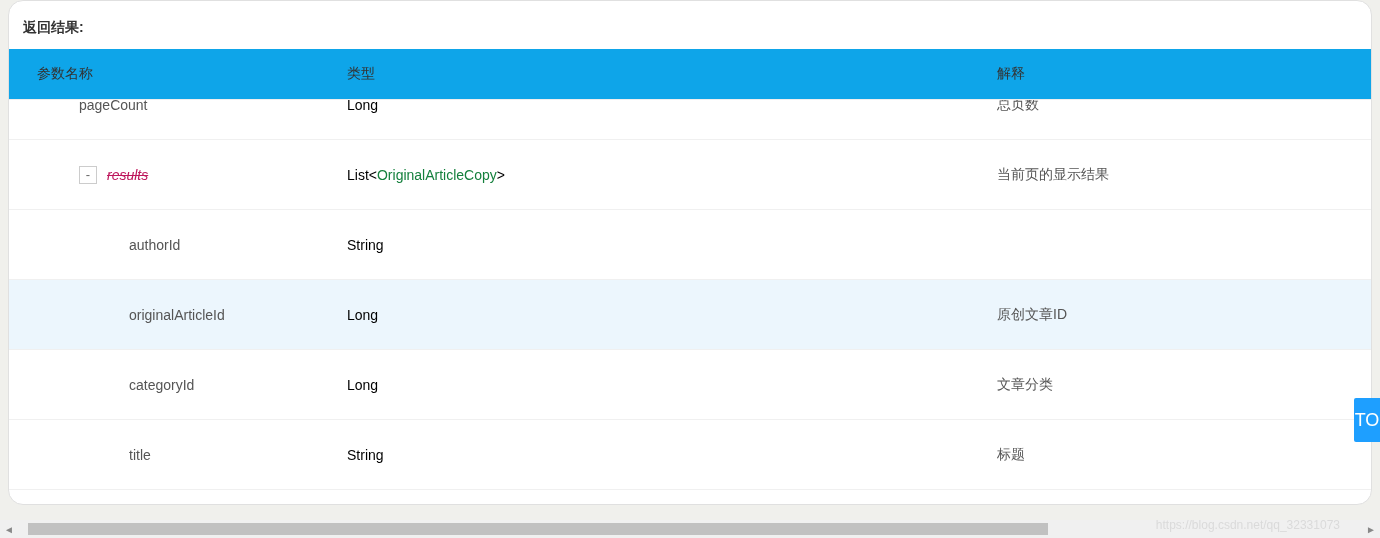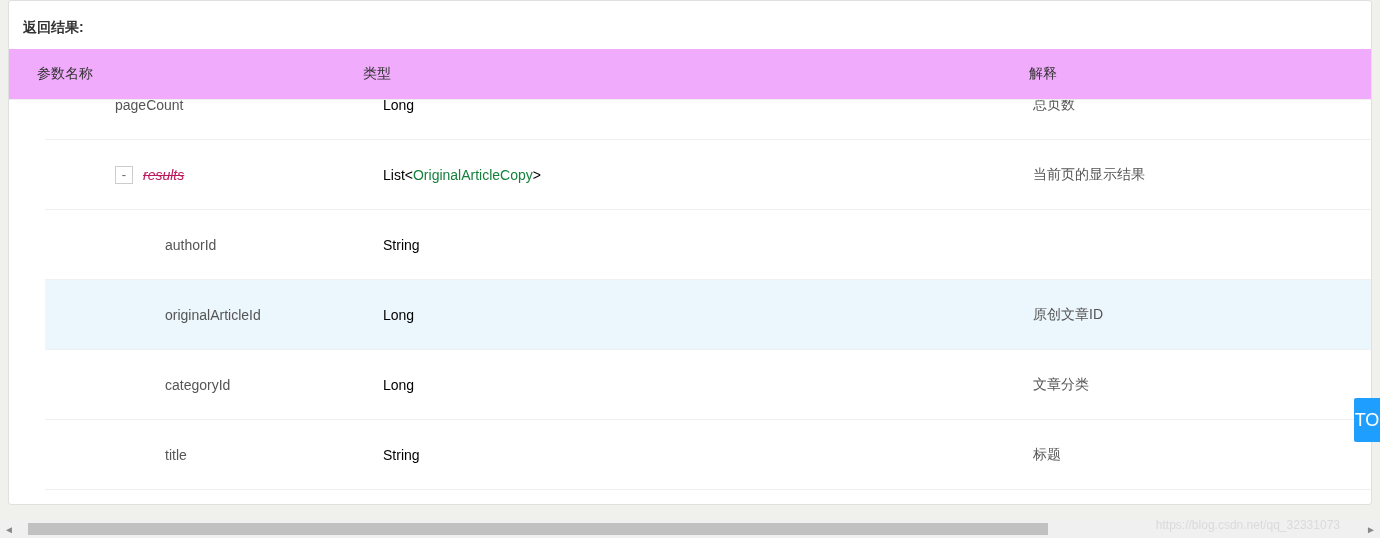--- a/index.html
+++ b/index.html
@@ -16,43 +16,42 @@
       position: relative;
     }
     .outer-container {
       background: #f0f0ec;
       padding: 0 8px;
       height: 100%;
     }
     .panel {
       background: #fff;
       border: 1px solid #e0e0e0;
-      border-radius: 3px;
+      border-radius: 15px;
       height: 505px;
       position: relative;
       overflow: hidden;
     }
     .section-title {
       padding: 18px 14px 12px;
       font-weight: bold;
       font-size: 14px;
       color: #333;
     }
     .table-wrap {
       position: relative;
       height: calc(100% - 50px);
     }
     .table-header {
       display: flex;
-      background: #f0abfc;
+      background: #0ea5e9;
       border-bottom: 1px solid #eee;
       padding: 16px 0;
       font-size: 14px;
       color: #333;
-      gap: 16px;
     }
     .col-name {
       padding-left: 28px;
       width: 338px;
       flex-shrink: 0;
     }
     .col-type {
       width: 650px;
       flex-shrink: 0;
     }
@@ -61,21 +60,20 @@
     }
     .table-body {
       height: calc(100% - 52px);
       overflow-y: auto;
       overflow-x: hidden;
       position: relative;
     }
     .table-body-inner {
       position: relative;
       top: -30px;
-      margin-left: 36px;
     }
     .row {
       display: flex;
       align-items: center;
       min-height: 70px;
       border-bottom: 1px solid #f0f0f0;
       font-size: 14px;
       color: #555;
     }
     .row.highlight {

